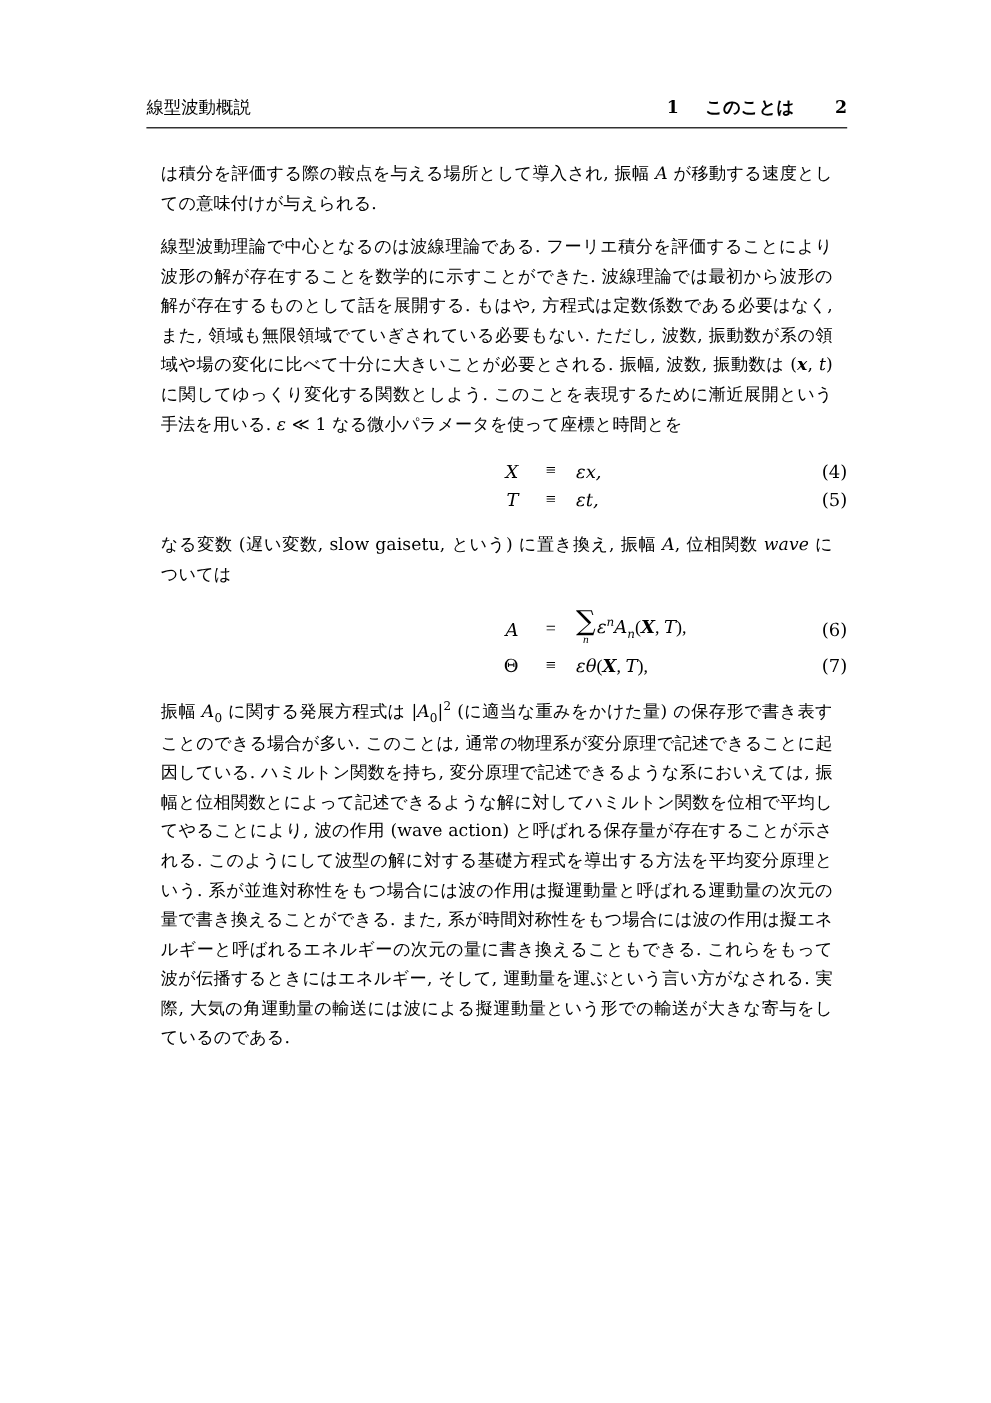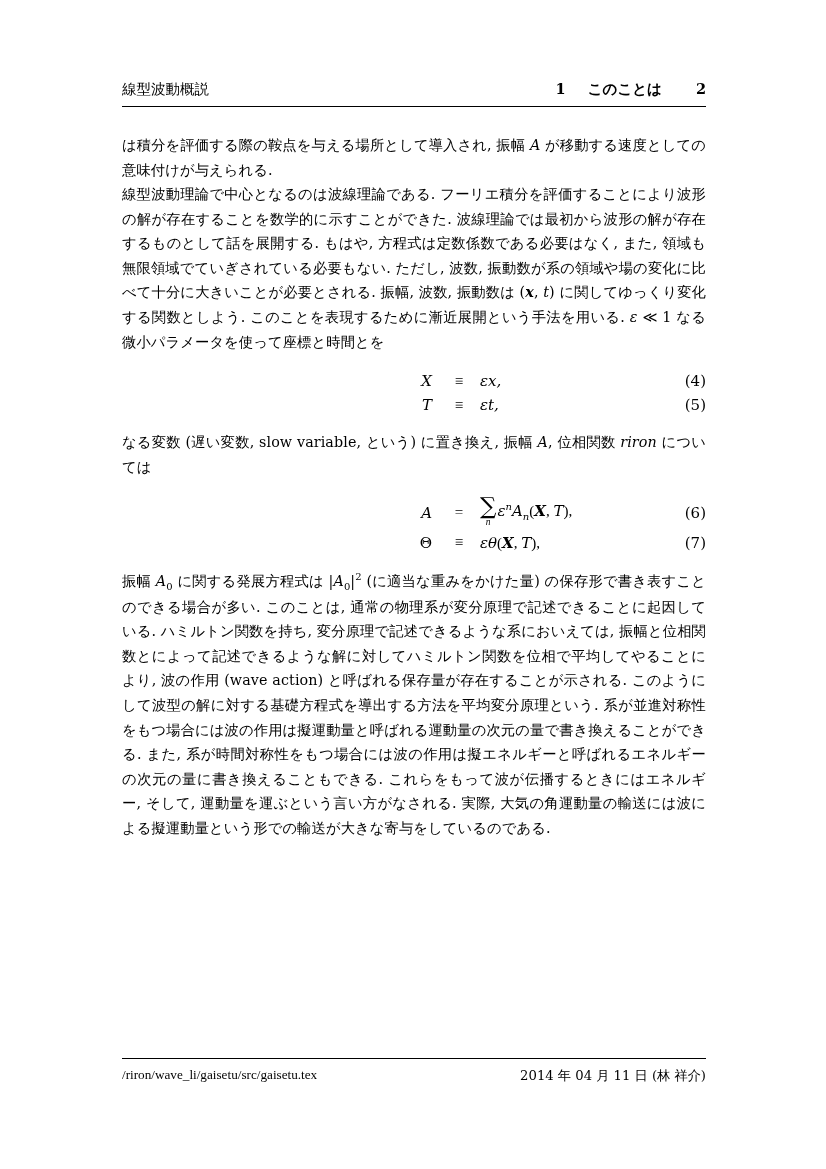--- a/index.html
+++ b/index.html
@@ -53,21 +53,21 @@
     flex: 0 0 auto;
     font-weight: bold;
     font-family: "DejaVu Serif", serif;
   }
   
   .para {
     font-family: "DejaVu Serif", serif;
     font-size: 14.3px;
     line-height: 1.72;
     text-align: justify;
-    margin: 0;
+    margin: 12px;
     letter-spacing: 0.1px;
   }
   .para.first { margin-top: 26px; }
   .para + .para { margin-top: 0px; }
   .mi { font-family: "DejaVu Serif", serif; font-style: italic; }
   .mr { font-family: "DejaVu Serif", serif; font-style: normal; }
   .bm { font-family: "DejaVu Serif", serif; font-style: italic; font-weight: bold; }
   
   .eqblock {
     margin: 18px 0 16px 0;
@@ -151,21 +151,21 @@
         <span class="tag">(4)</span>
       </div>
       <div class="eqrow">
         <span class="lhs mi">T</span>
         <span class="rel">≡</span>
         <span class="rhs mi">εt,</span>
         <span class="tag">(5)</span>
       </div>
     </div>
 
-    <p class="para">なる変数 (遅い変数, <span class="mr">slow variable</span>, という) に置き換え, 振幅 <span class="mi">A</span>, 位相関数 <span class="mi">riron</span> については</p>
+    <p class="para">なる変数 (遅い変数, <span class="mr">slow gaisetu</span>, という) に置き換え, 振幅 <span class="mi">A</span>, 位相関数 <span class="mi">wave</span> については</p>
 
     <div class="eqblock">
       <div class="eqrow">
         <span class="lhs mi">A</span>
         <span class="rel">=</span>
         <span class="rhs"><span class="sum"><span class="sig">∑</span><span class="sub">n</span></span><span class="mi">ε</span><sup class="small mi">n</sup><span class="mi">A</span><sub class="small mi">n</sub>(<span class="bm">X</span>, <span class="mi">T</span>),</span>
         <span class="tag">(6)</span>
       </div>
       <div class="eqrow">
         <span class="lhs mr">Θ</span>
@@ -173,18 +173,14 @@
         <span class="rhs"><span class="mi">εθ</span>(<span class="bm">X</span>, <span class="mi">T</span>),</span>
         <span class="tag">(7)</span>
       </div>
     </div>
 
 
     <p class="para">振幅 <span class="mi">A</span><sub class="small">0</sub> に関する発展方程式は |<span class="mi">A</span><sub class="small">0</sub>|<sup class="small">2</sup> (に適当な重みをかけた量) の保存形で書き表すことのできる場合が多い. このことは, 通常の物理系が変分原理で記述できることに起因している. ハミルトン関数を持ち, 変分原理で記述できるような系においえては, 振幅と位相関数とによって記述できるような解に対してハミルトン関数を位相で平均してやることにより, 波の作用 (wave action) と呼ばれる保存量が存在することが示される. このようにして波型の解に対する基礎方程式を導出する方法を平均変分原理という. 系が並進対称性をもつ場合には波の作用は擬運動量と呼ばれる運動量の次元の量で書き換えることができる. また, 系が時間対称性をもつ場合には波の作用は擬エネルギーと呼ばれるエネルギーの次元の量に書き換えることもできる. これらをもって波が伝播するときにはエネルギー, そして, 運動量を運ぶという言い方がなされる. 実際, 大気の角運動量の輸送には波による擬運動量という形での輸送が大きな寄与をしているのである.</p>
 
   </div>
 
-  <div class="footer">
-    <span class="fl">/riron/wave_li/gaisetu/src/gaisetu.tex</span>
-    <span>2014 年 04 月 11 日 (林 祥介)</span>
-  </div>
 
 </div>
 
 </body></html>

